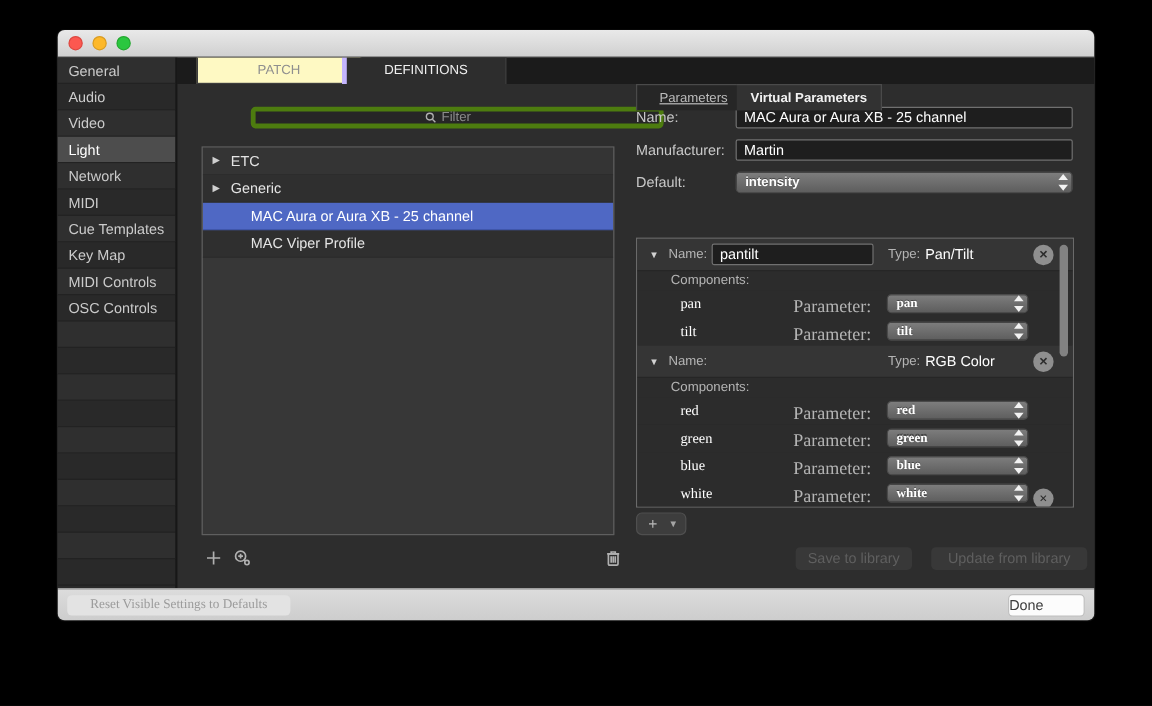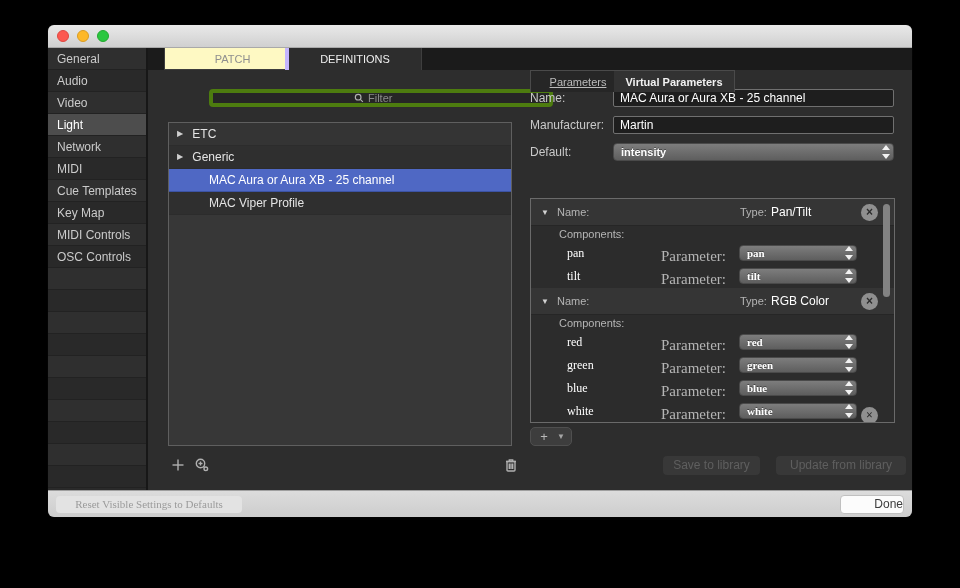--- a/index.html
+++ b/index.html
@@ -129,21 +129,21 @@
   .libbtn.update { left:628px; width:130px; }
 
   
   .footer { position:relative; height:27px; background:linear-gradient(#dcdcdc,#cdcdcd);
     border-top:1px solid #9f9f9f; }
   .resetbtn { position:absolute; left:8px; top:5px; width:186px; height:17px;
     background:#e3e3e3; border-radius:4px; color:#9b9b9b; font-size:11px;
     text-align:center; line-height:17px; cursor:pointer;font-family:Liberation Serif, serif; }
   .donebtn { position:absolute; right:8px; top:4px; width:64px; height:19px;
     background:#fcfcfc; border:1px solid #c0c0c0; border-radius:4px; color:#3c3c3c;
-    font-size:12px; text-align:right; line-height:17px; cursor:pointer; }
+    font-size:12px; text-align:left; line-height:17px; cursor:pointer; }
 
   .icon-stroke { stroke:#b0b0b0; stroke-width:1.4; fill:none; }
 </style>
 </head>
 <body>
 
 <div class="window">
 
   <div class="titlebar">
     <div class="traffic">
@@ -247,20 +247,21 @@
       </div>
 
       <div class="ptab params">Parameters</div>
       <div class="ptab virtual">Virtual Parameters</div>
 
       <div class="ppanel">
 
         <div class="pheader">
           <span class="disc">▼</span>
           <span class="nlabel">Name:</span>
+          <input value="pantilt" style="">
           <span class="tlabel">Type:</span>
           <span class="tvalue">Pan/Tilt</span>
           <div class="xbtn">×</div>
         </div>
         <div class="complabel">Components:</div>
         <div class="comprow">
           <span class="cname">pan</span>
           <span class="plabel">Parameter:</span>
           <div class="dropdown">
             <span class="dd-text">pan</span>

